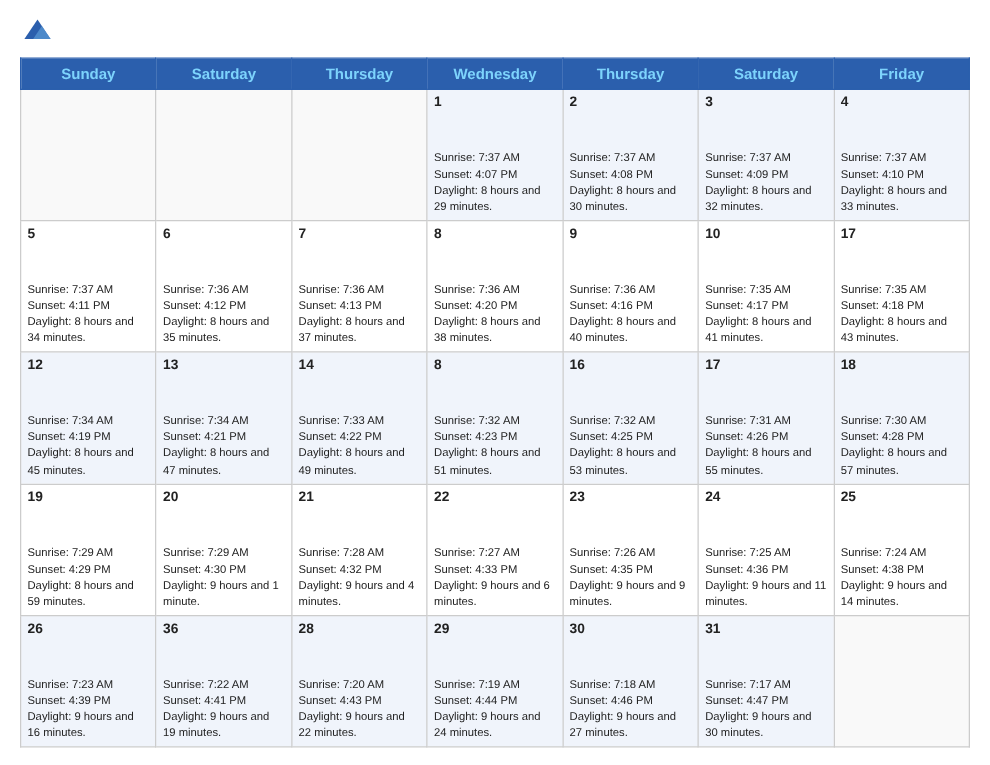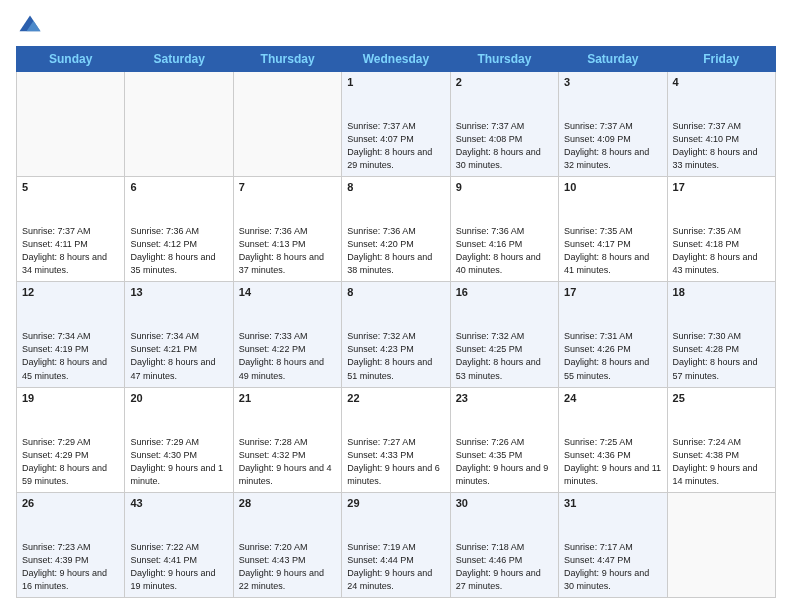--- a/index.html
+++ b/index.html
@@ -298,21 +298,21 @@
           </td>
         </tr>
         <tr>
           <td>
             <span class="day-number">26</span>
             <div class="day-info">Sunrise: 7:23 AM
 Sunset: 4:39 PM
 Daylight: 9 hours and 16 minutes.</div>
           </td>
           <td>
-            <span class="day-number">43</span>
+            <span class="day-number">36</span>
             <div class="day-info">Sunrise: 7:22 AM
 Sunset: 4:41 PM
 Daylight: 9 hours and 19 minutes.</div>
           </td>
           <td>
             <span class="day-number">28</span>
             <div class="day-info">Sunrise: 7:20 AM
 Sunset: 4:43 PM
 Daylight: 9 hours and 22 minutes.</div>
           </td>

